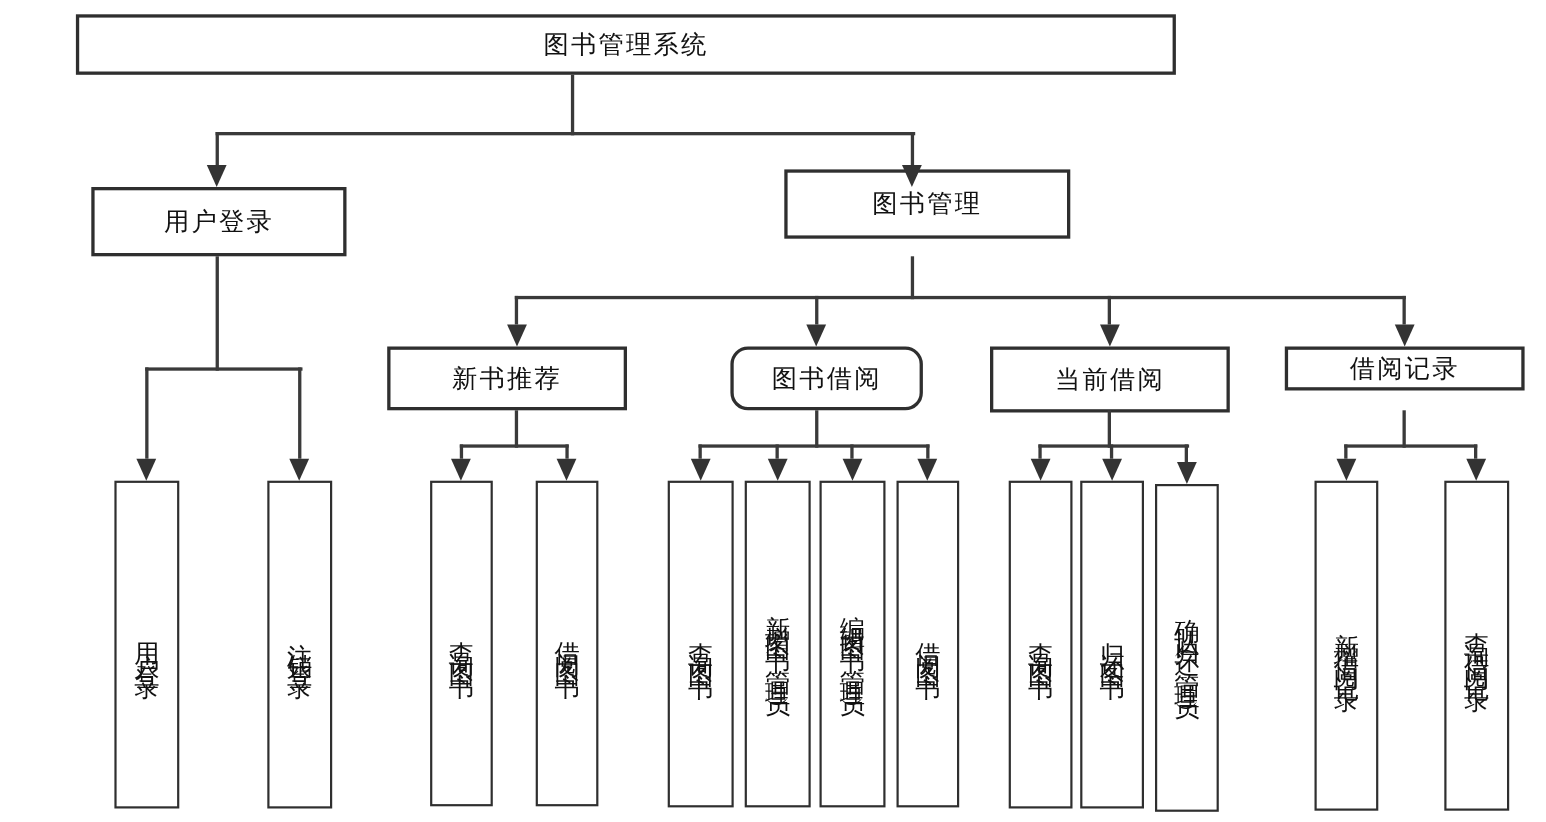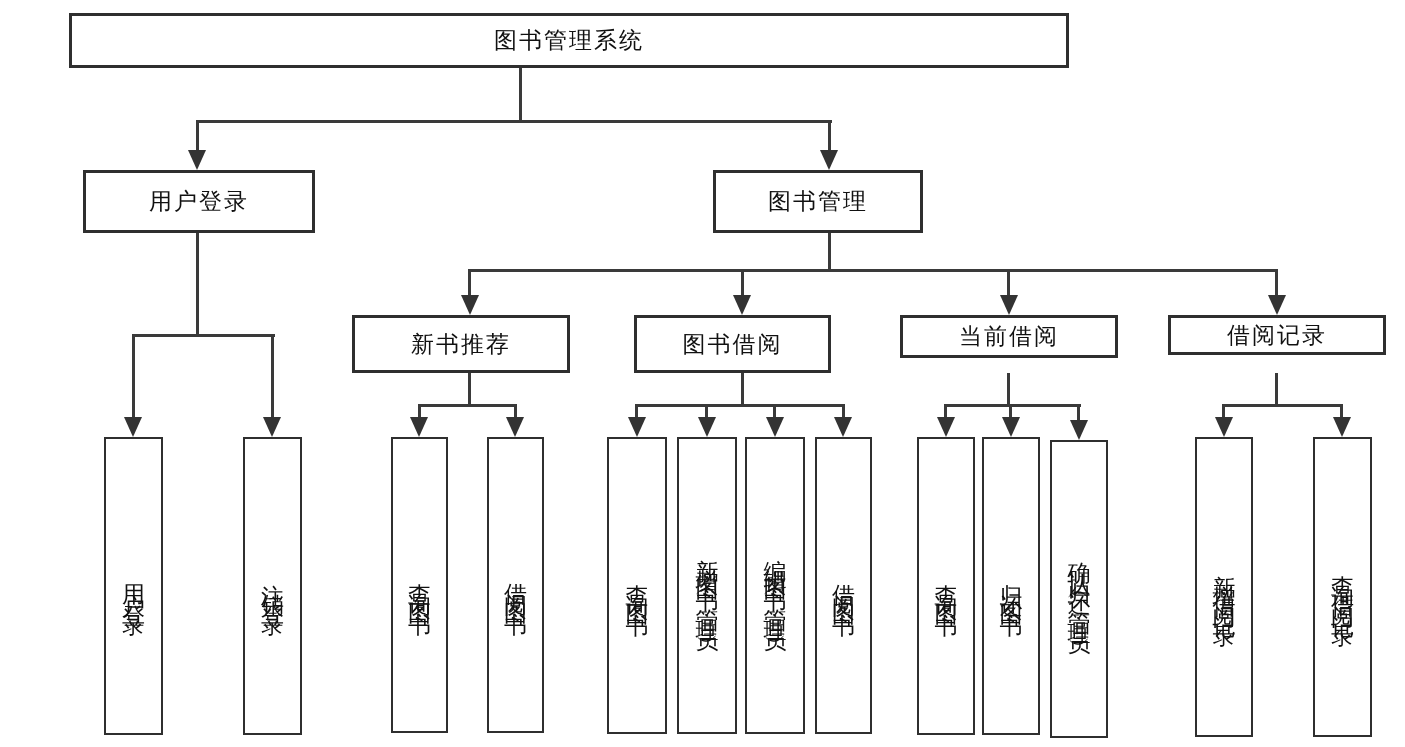--- a/index.html
+++ b/index.html
@@ -39,33 +39,33 @@
 <div id="canvas">
 
   <div class="box" style="left:21px;top:13px;width:1000px;height:55px;margin-left:48px;">
     <span class="htext">图书管理系统</span>
   </div>
 
   <div class="box" style="left:83px;top:170px;width:232px;height:63px;">
     <span class="htext">用户登录</span>
   </div>
 
-  <div class="box" style="left:713px;top:170px;width:210px;height:63px;">
+  <div class="box" style="left:713px;top:154px;width:260px;height:63px;">
     <span class="htext">图书管理</span>
   </div>
 
   <div class="box" style="left:352px;top:315px;width:218px;height:58px;">
     <span class="htext">新书推荐</span>
   </div>
 
-  <div class="box" style="left:634px;top:315px;width:197px;height:58px;">
+  <div class="box" style="left:664px;top:315px;width:175px;height:58px;border-radius:16px;">
     <span class="htext">图书借阅</span>
   </div>
 
-  <div class="box" style="left:900px;top:315px;width:218px;height:43px;">
+  <div class="box" style="left:900px;top:315px;width:218px;height:60px;">
     <span class="htext">当前借阅</span>
   </div>
 
   <div class="box" style="left:1168px;top:315px;width:218px;height:40px;">
     <span class="htext">借阅记录</span>
   </div>
 
   <div class="box leaf" style="left:104px;top:437px;width:59px;height:298px;">
     <span class="vtext">用户登录</span>
   </div>

